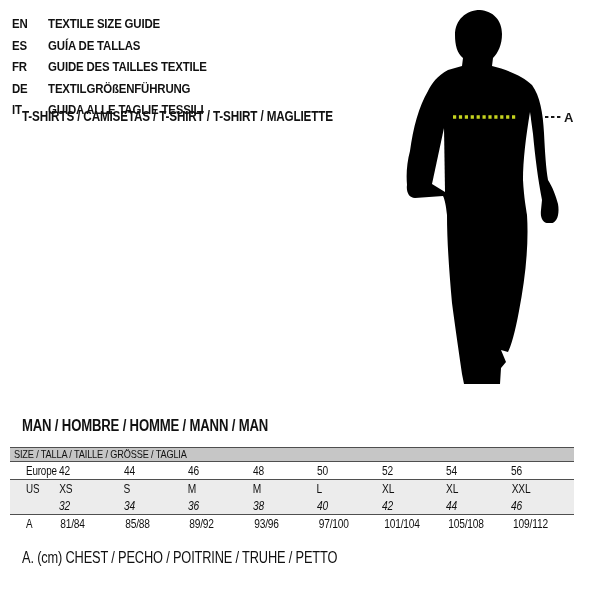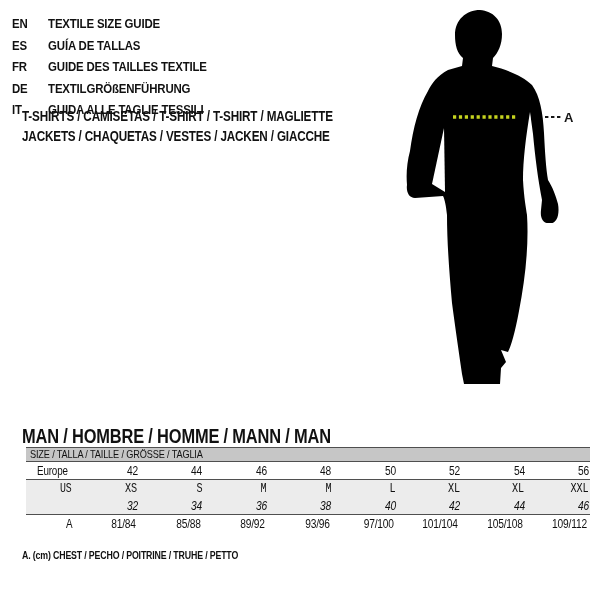--- a/index.html
+++ b/index.html
@@ -24,37 +24,37 @@
   
   .figure-wrap{position:absolute;left:405px;top:8px;width:175px;height:382px;}
   .figure-wrap svg{display:block;width:175px;height:382px;}
   .silhouette{fill:var(--c-silhouette,#000);}
   .wedge{fill:#fff;}
   .chest-dash{stroke:var(--c-measure_dash,#c6d41f);stroke-width:3.4;stroke-dasharray:3.2 2.7;fill:none;}
   .lead-dash{stroke:#161616;stroke-width:2;stroke-dasharray:3.4 2.6;fill:none;}
   .measure-letter{font-family:"Liberation Sans",sans-serif;font-size:13px;font-weight:600;fill:#161616;}
 
   
-  .section-title{position:absolute;left:22px;top:417px;font-size:20px;font-weight:700;white-space:nowrap;margin-top:8px;}
+  .section-title{position:absolute;left:22px;top:417px;font-size:16px;font-weight:700;white-space:nowrap;}
 
   
-  .size-table{position:absolute;left:26px;top:447px;width:564px;font-size:12px;}
+  .size-table{position:absolute;left:10px;top:447px;width:564px;font-size:12px;}
   .t-head{box-sizing:border-box;height:15px;line-height:13px;background:var(--c-table_header_bg,#c6c6c6);
           border-top:1px solid var(--c-table_border,#4f4f4f);border-bottom:1px solid var(--c-table_border,#4f4f4f);
           padding-left:4px;font-size:11.5px;}
   .t-row{display:grid;grid-template-columns:48px repeat(8,1fr);align-items:center;box-sizing:border-box;}
-  .t-row .lab{padding-left:4px;text-align:right;}
-  .t-row .val{text-align:right;}
+  .t-row .lab{padding-left:4px;text-align:left;margin-left:12px;}
+  .t-row .val{text-align:left;}
   .r-europe{height:18px;border-bottom:1px solid var(--c-table_border,#4f4f4f);}
-  .r-us{height:17px;background:var(--c-table_band_bg,#ececec);font-family:Liberation Mono, monospace;}
+  .r-us{height:17px;background:var(--c-table_band_bg,#ececec);}
   .r-num{height:18px;background:var(--c-table_band_bg,#ececec);border-bottom:1px solid var(--c-table_border,#4f4f4f);font-style:italic;}
   .r-a{height:18px;}
 
   
-  .footnote{position:absolute;left:22px;top:549px;font-size:11px;font-weight:700;white-space:nowrap;}
+  .footnote{position:absolute;left:22px;top:549px;font-size:16px;font-weight:400;white-space:nowrap;}
 </style>
 </head>
 <body>
 
 <div class="lang-list">
   <div class="lang-row">
     <span class="lang-code">EN</span>
     <span class="lang-title">TEXTILE SIZE GUIDE</span>
   </div>
   <div class="lang-row">
@@ -71,23 +71,20 @@
   </div>
   <div class="lang-row">
     <span class="lang-code">IT</span>
     <span class="lang-title">GUIDA ALLE TAGLIE TESSILI</span>
   </div>
 </div>
 
 <div class="product-lines">
   <div class="product-line">
     <span class="cond" style="transform:scaleX(0.78);">T-SHIRTS / CAMISETAS / T-SHIRT / T-SHIRT / MAGLIETTE</span>
-  </div>
-  <div class="product-line">
-    <span class="cond" style="transform:scaleX(0.78);">JACKETS / CHAQUETAS / VESTES / JACKEN / GIACCHE</span>
   </div>
 </div>
 
 <div class="figure-wrap">
   <svg viewBox="0 0 175 382" xmlns="http://www.w3.org/2000/svg">
     <path class="silhouette" d="
       M75,2
       C88,3 97,12 97,26
       C97,37 93,45 88,50
       L87,58

